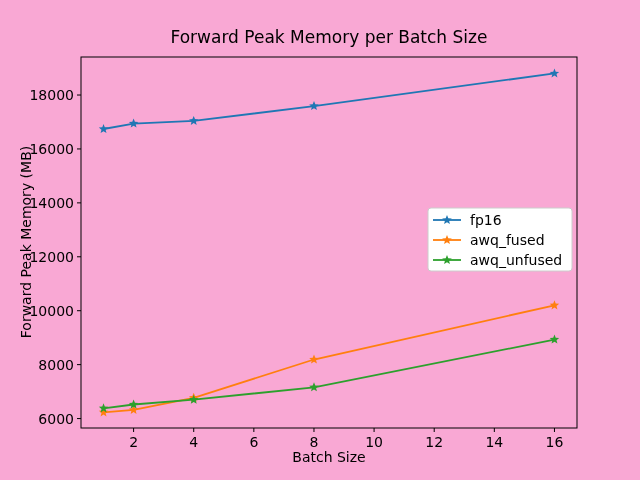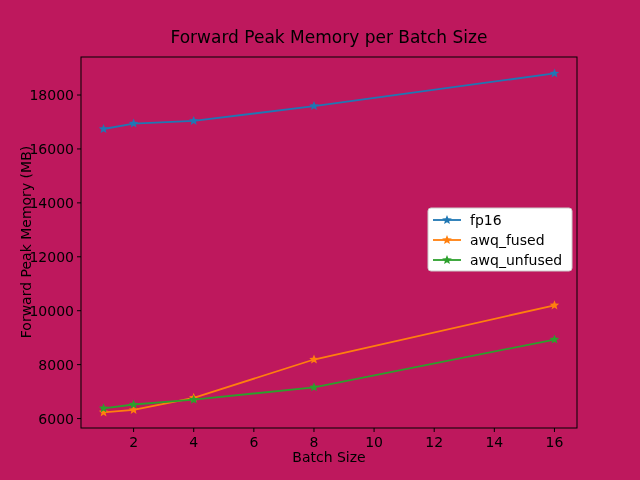--- a/index.html
+++ b/index.html
@@ -7,21 +7,21 @@
     padding: 0;
     width: 640px;
     height: 480px;
     background: #ffffff;
     font-family: "DejaVu Sans", "Liberation Sans", sans-serif;
   }
   .figure {
     position: relative;
     width: 640px;
     height: 480px;
-    background: #be185d;
+    background: #f9a8d4;
     overflow: hidden;
   }
   svg text {
     font-family: "DejaVu Sans", "Liberation Sans", sans-serif;
     fill: #000000;
   }
   .title  { font-size: 17px; }
   .label  { font-size: 14px; }
   .tick   { font-size: 14px; }
   .legend-label { font-size: 14px; }

